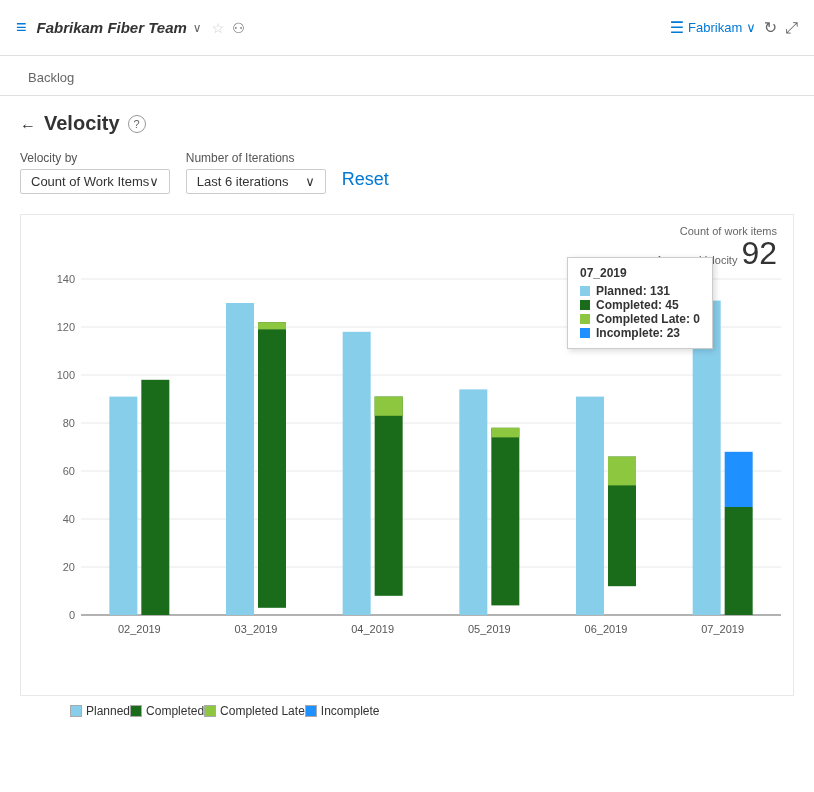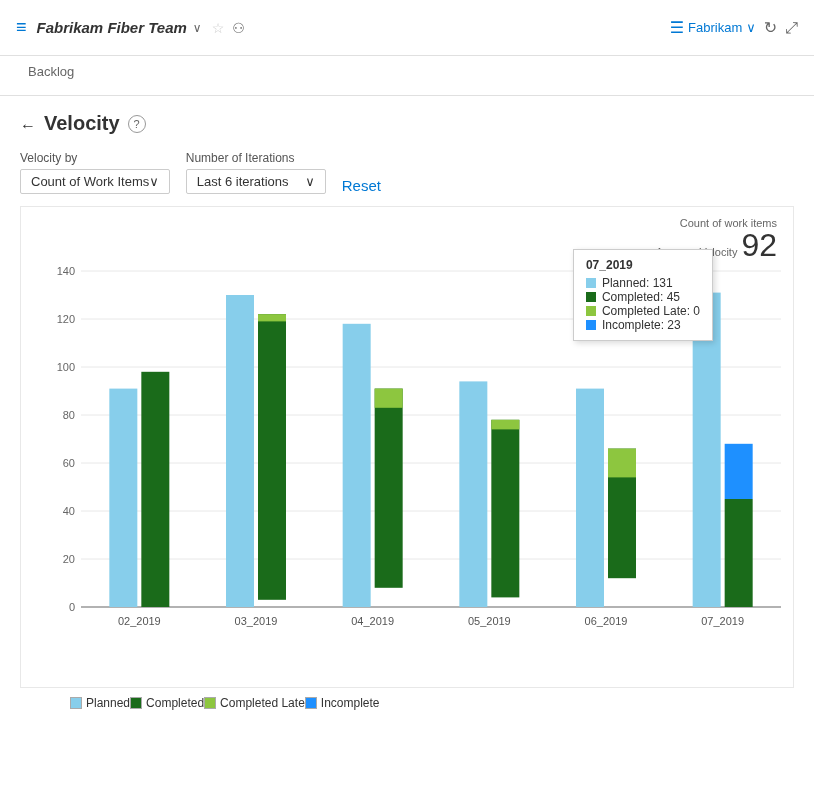--- a/index.html
+++ b/index.html
@@ -11,56 +11,56 @@
     .header-title { font-size: 15px; font-weight: 600; color: #333; font-style: italic; }
     .header-chevron { color: #666; margin: 0 6px; font-size: 12px; }
     .header-star { color: #ccc; margin: 0 4px; font-size: 14px; }
     .header-team-icon { color: #666; margin-left: 4px; font-size: 14px; }
     .header-right { margin-left: auto; display: flex; align-items: center; gap: 8px; }
     .stories-btn { display: flex; align-items: center; gap: 4px; color: #0078d4; font-size: 13px; border: none; background: none; cursor: pointer; }
     .stories-icon { color: #0078d4; font-size: 16px; }
     .header-action-btn { background: none; border: none; cursor: pointer; color: #666; font-size: 16px; }
 
     
-    .nav-tabs { display: flex; align-items: flex-start; padding: 0 16px; border-bottom: 1px solid #e0e0e0; height: 40px; }
+    .nav-tabs { display: flex; align-items: flex-end; padding: 0 16px; border-bottom: 1px solid #e0e0e0; height: 40px; }
     .nav-tab { padding: 8px 12px; font-size: 13px; cursor: pointer; color: #666; border-bottom: 2px solid transparent; margin-right: 4px; }
     .nav-tab.active { color: #333; font-weight: 600; border-bottom: 2px solid #0078d4; }
 
     
     .content { padding: 16px 20px; }
     .page-title-row { display: flex; align-items: center; margin-bottom: 16px; }
     .back-btn { background: none; border: none; cursor: pointer; color: #333; font-size: 16px; margin-right: 8px; }
     .page-title { font-size: 20px; font-weight: 600; color: #333; margin-right: 8px; }
     .help-icon { color: #666; font-size: 14px; cursor: pointer; border: 1px solid #999; border-radius: 50%; width: 18px; height: 18px; display: flex; align-items: center; justify-content: center; font-size: 11px; }
 
     
-    .filters-row { display: flex; align-items: flex-end; gap: 16px; margin-bottom: 12px; }
+    .filters-row { display: flex; align-items: flex-start; gap: 16px; margin-bottom: 20px; }
     .filter-group { display: flex; flex-direction: column; gap: 4px; }
     .filter-label { font-size: 12px; color: #555; }
     .filter-select { display: flex; align-items: center; border: 1px solid #ccc; padding: 4px 10px; border-radius: 2px; background: #fff; cursor: pointer; font-size: 13px; min-width: 140px; justify-content: space-between; }
-    .reset-btn { background: none; border: none; color: #0078d4; cursor: pointer; font-size: 15px; margin-top: 18px; }
+    .reset-btn { background: none; border: none; color: #0078d4; cursor: pointer; font-size: 18px; margin-top: 18px; }
 
     
     .chart-container { position: relative; border: 1px solid #e8e8e8; background: #fff; padding: 10px 16px 40px 50px; }
     .chart-header-right { position: absolute; top: 10px; right: 16px; text-align: right; }
     .chart-metric-label { font-size: 11px; color: #666; }
     .chart-metric-value { font-size: 32px; font-weight: 300; color: #333; line-height: 1; }
 
     
     .chart-svg { display: block; }
 
     
     .legend { display: flex; align-items: center; padding: 8px 0 0 50px; }
     .legend-item { display: flex; align-items: center; gap: 4px; font-size: 12px; }
     .legend-swatch { width: 12px; height: 12px; display: inline-block; }
 
     
     .tooltip-box { position: absolute; background: #fff; border: 1px solid #ccc; padding: 8px 12px; font-size: 12px; box-shadow: 2px 2px 6px rgba(0,0,0,0.15); z-index: 10; top: 42px; right: 80px; min-width: 140px; }
     .tooltip-title { font-weight: 600; margin-bottom: 4px; }
-    .tooltip-row { display: flex; align-items: center; gap: 6px; margin: 0 0; }
+    .tooltip-row { display: flex; align-items: center; gap: 6px; margin: 0 0; font-weight: bold; }
     .tooltip-swatch { width: 10px; height: 10px; display: inline-block; flex-shrink: 0; }
   </style>
 </head>
 <body>
 
 <div class="header">
   <span class="header-icon">≡</span>
   <span class="header-title">Fabrikam Fiber Team</span>
   <span class="header-chevron">∨</span>
   <span class="header-star">☆</span>

